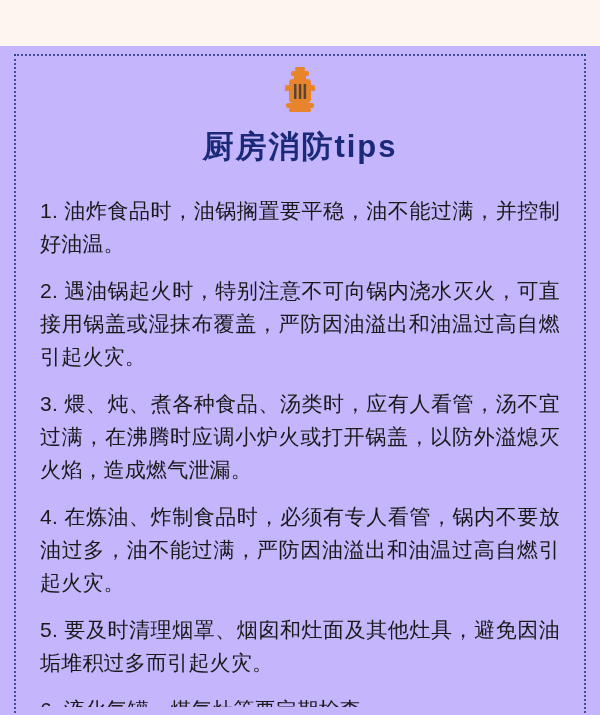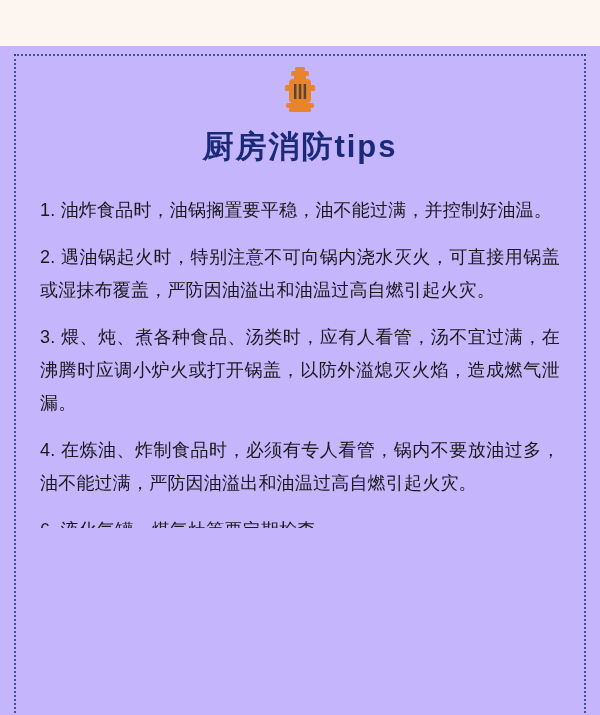--- a/index.html
+++ b/index.html
@@ -68,21 +68,21 @@
     margin-top: 18px;
     margin-bottom: 6px;
     font-family: "Liberation Sans", sans-serif;
   }
 
   .tips {
     margin-top: 26px;
   }
 
   .tip {
-    font-size: 18px;
+    font-size: 21px;
     line-height: 33px;
     color: #1a1a1a;
     margin: 0 0 14px 0;
     text-align: justify;
     letter-spacing: 0.2px;
     font-family: "Liberation Sans", sans-serif;
     position: relative;
   }
   .tip .num {
     font-family: "Liberation Sans", sans-serif;
@@ -139,20 +139,24 @@
       <p class="tip">
         <span class="num">3.</span>
         <span>煨、炖、煮各种食品、汤类时，应有人看管，汤不宜过满，在沸腾时应调小炉火或打开锅盖，以防外溢熄灭火焰，造成燃气泄漏。</span>
       </p>
 
       <p class="tip">
         <span class="num">4.</span>
         <span>在炼油、炸制食品时，必须有专人看管，锅内不要放油过多，油不能过满，严防因油溢出和油温过高自燃引起火灾。</span>
       </p>
 
+      <p class="tip">
+        <span class="num">5.</span>
+        <span>要及时清理烟罩、烟囱和灶面及其他灶具，避免因油垢堆积过多而引起火灾。</span>
+      </p>
 
       <p class="tip tip-partial">
         <span class="num">6.</span>
         <span>液化气罐、煤气灶等要定期检查。</span>
       </p>
 
     </div>
   </div>
 </div>
 

